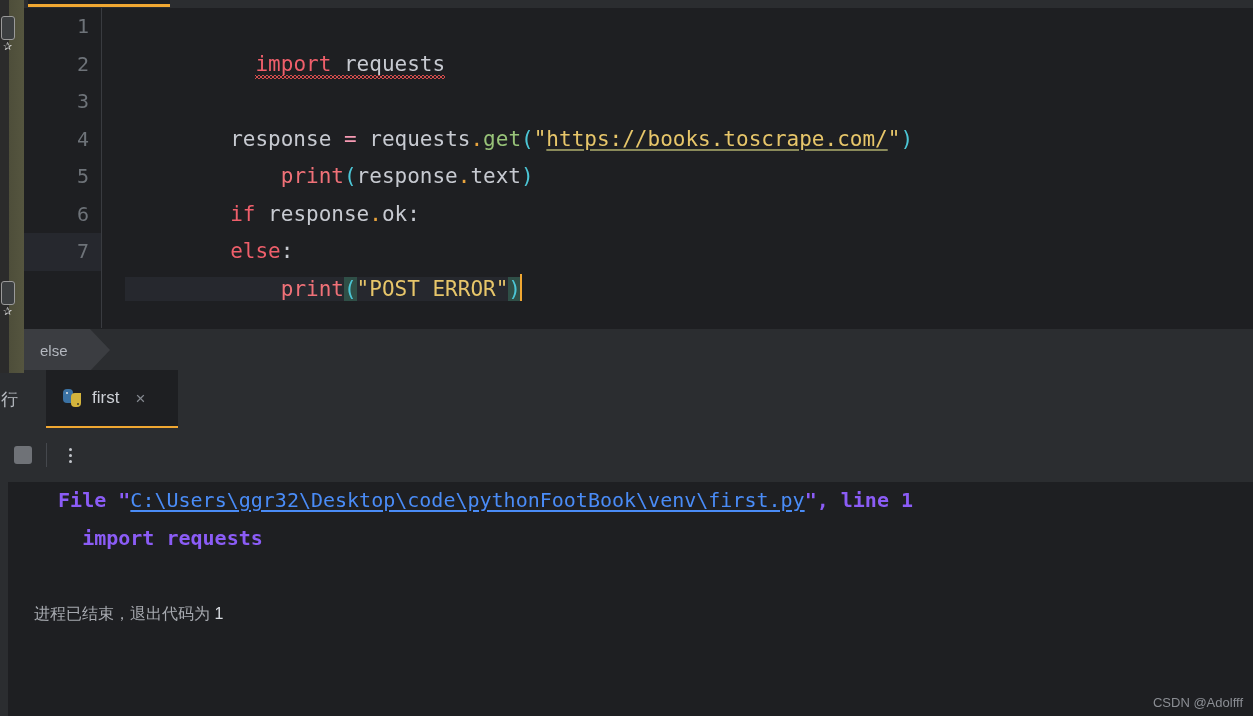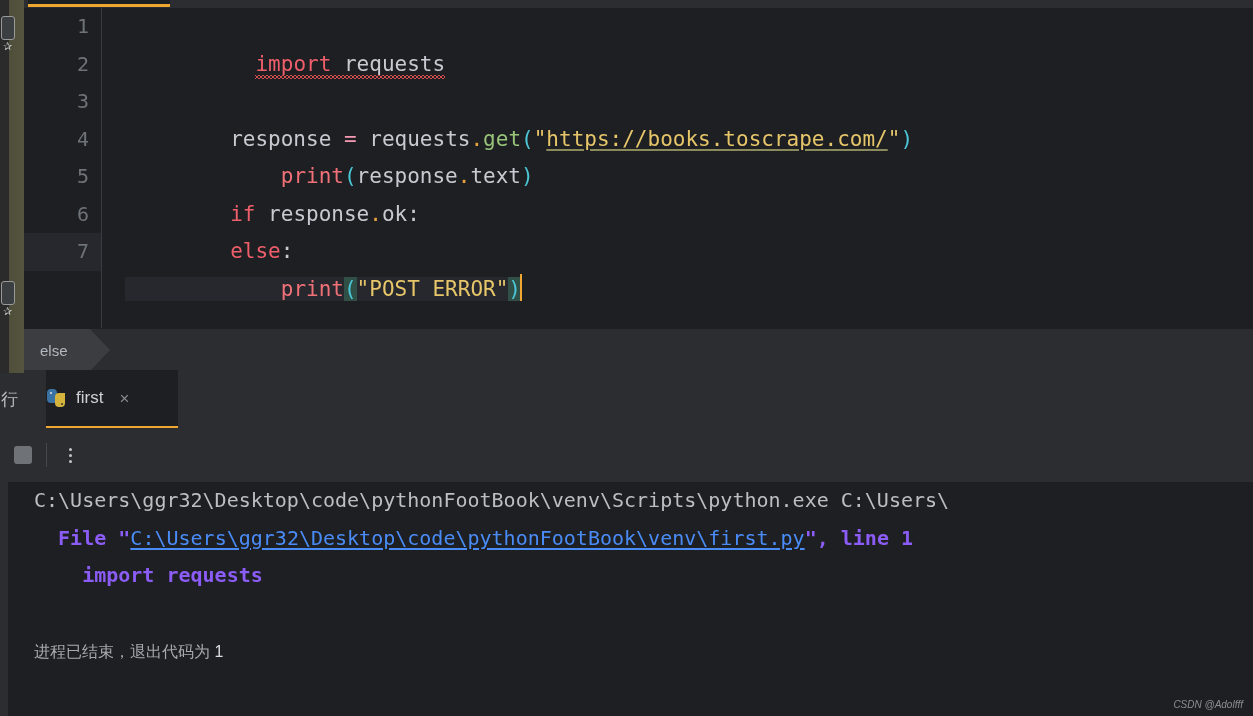--- a/index.html
+++ b/index.html
@@ -219,20 +219,21 @@
     width: 60px;
   }
   .run-tab {
     position: absolute;
     left: 46px; top: 0;
     height: 58px;
     width: 132px;
     background: #1e1f22;
     display: flex;
     align-items: center;
+    padding-left: 16px;
     box-sizing: border-box;
     border-bottom: 2px solid #f0a732;
   }
   .py-icon {
     width: 20px; height: 20px;
     position: relative;
     margin-right: 10px;
     flex: none;
   }
   .py-icon .pyb {
@@ -343,23 +344,22 @@
     text-decoration: underline;
     text-underline-offset: 3px;
   }
   .c-plain { color: #bcbec4; }
   .c-num  { color: #d9dce1; }
 
   .watermark {
     position: absolute;
     right: 10px; bottom: 6px;
     color: #8b8e94;
-    font-size: 10px;
+    font-size: 13px;
     font-family: "Liberation Sans", sans-serif;
-    font-style: italic;
   }
 </style>
 </head>
 <body>
 
 <div id="app">
 
   <div class="left-strip">
     <div class="left-strip-olive"></div>
     <div class="strip-chip a"></div>
@@ -453,21 +453,20 @@
     <div class="stop-btn"></div>
     <div class="tb-sep"></div>
     <div class="kebab">
       <i></i>
         <i></i>
         <i></i>
     </div>
   </div>
 
   <div class="console">
-    <div class="cline"><span class="c-plain">C:\Users\ggr32\Desktop\code\pythonFootBook\venv\Scripts\python.exe C:\Users\</span></div>
     <div class="cline"><span class="c-err">  File </span><span class="c-err">"</span><span class="c-link">C:\Users\ggr32\Desktop\code\pythonFootBook\venv\first.py</span><span class="c-err">"</span><span class="c-err">, </span><span class="c-err">line 1</span></div>
     <div class="cline"><span class="c-err">    import requests</span></div>
     <div class="cline cjk"><span>进程已结束，退出代码为 </span><span class="c-num">1</span></div>
   </div>
 
   <div class="watermark">CSDN @Adolfff</div>
 
 </div>
 
 </body></html>

